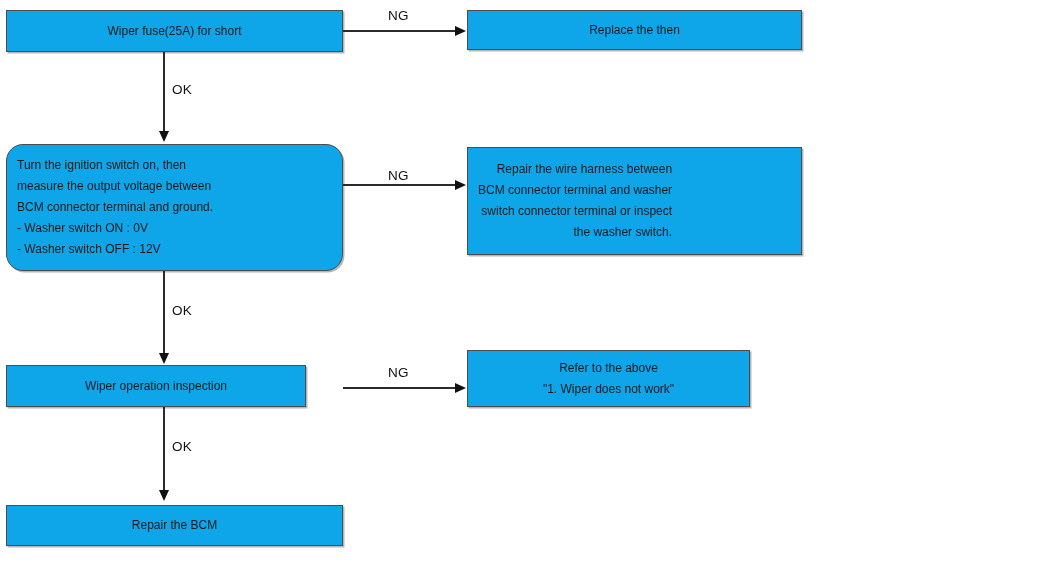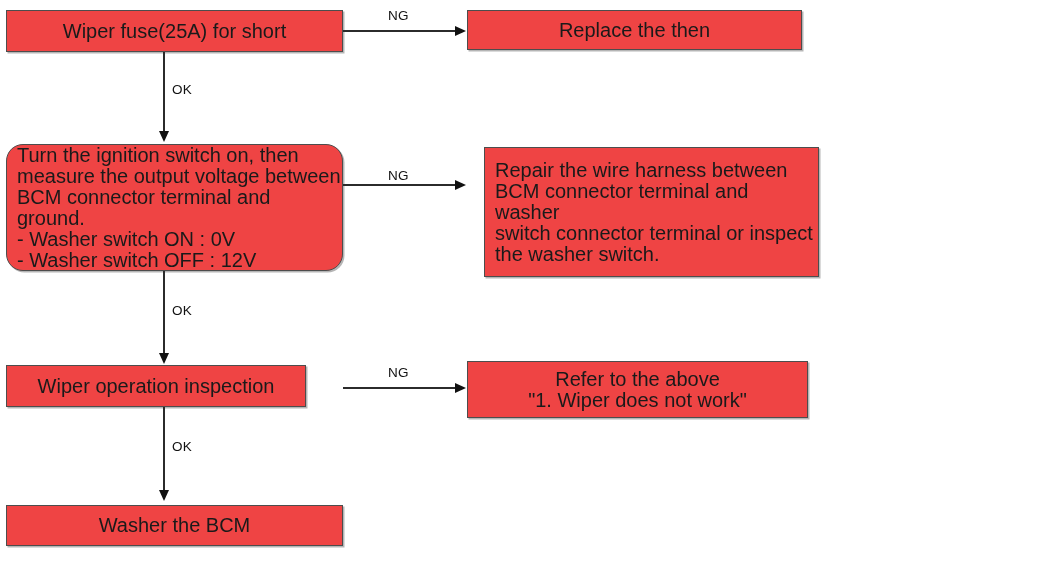--- a/index.html
+++ b/index.html
@@ -15,25 +15,25 @@
     position: relative;
     width: 1050px;
     height: 564px;
     background: #ffffff;
     overflow: hidden;
   }
   .node {
     position: absolute;
     box-sizing: border-box;
     border: 1px solid #4d4d4d;
-    background: #ef4444;
+    background: #0ea5e9;
     box-shadow: 1.5px 1.5px 0 0 #b5b5b5;
     display: flex;
     align-items: center;
-    font-size: 20px;
+    font-size: 12px;
     line-height: 21px;
     color: #1a1a1a;
   }
   .node.center {
     justify-content: center;
     text-align: center;
   }
   .node.left-align {
     justify-content: flex-start;
     text-align: left;
@@ -107,49 +107,49 @@
   <div class="edge-label" style="left:172px; top:82px;">OK</div>
 
   <div class="node left-align" style="left:6px; top:144px; width:337px; height:127px;border-radius:17px;">
     <span class="node-text">Turn the ignition switch on, then
 measure the output voltage between
 BCM connector terminal and ground.
 - Washer switch ON : 0V
 - Washer switch OFF : 12V</span>
   </div>
 
-  <div class="node left-align" style="left:484px; top:147px; width:335px; height:130px;">
+  <div class="node left-align" style="left:467px; top:147px; width:335px; height:108px;text-align:right;">
     <span class="node-text">Repair the wire harness between
 BCM connector terminal and washer
 switch connector terminal or inspect
 the washer switch.</span>
   </div>
 
   <div class="hline" style="left:343px; top:184px; width:113px;"></div>
   <div class="arrow-right" style="left:455px; top:179.5px;"></div>
   <div class="edge-label" style="left:388px; top:168px;">NG</div>
 
   <div class="vline" style="left:163px; top:271px; height:83px;"></div>
   <div class="arrow-down" style="left:158.5px; top:353px;"></div>
   <div class="edge-label" style="left:172px; top:303px;">OK</div>
 
   <div class="node center" style="left:6px; top:365px; width:300px; height:42px;">
     <span class="node-text">Wiper operation inspection</span>
   </div>
 
-  <div class="node center" style="left:467px; top:361px; width:341px; height:57px;">
+  <div class="node center" style="left:467px; top:350px; width:283px; height:57px;">
     <span class="node-text">Refer to the above
 "1. Wiper does not work"</span>
   </div>
 
   <div class="hline" style="left:343px; top:387px; width:113px;"></div>
   <div class="arrow-right" style="left:455px; top:382.5px;"></div>
   <div class="edge-label" style="left:388px; top:365px;">NG</div>
 
   <div class="vline" style="left:163px; top:407px; height:84px;"></div>
   <div class="arrow-down" style="left:158.5px; top:490px;"></div>
   <div class="edge-label" style="left:172px; top:439px;">OK</div>
 
   <div class="node center" style="left:6px; top:505px; width:337px; height:41px;">
-    <span class="node-text">Washer the BCM</span>
+    <span class="node-text">Repair the BCM</span>
   </div>
 
 </div>
 
 </body></html>

